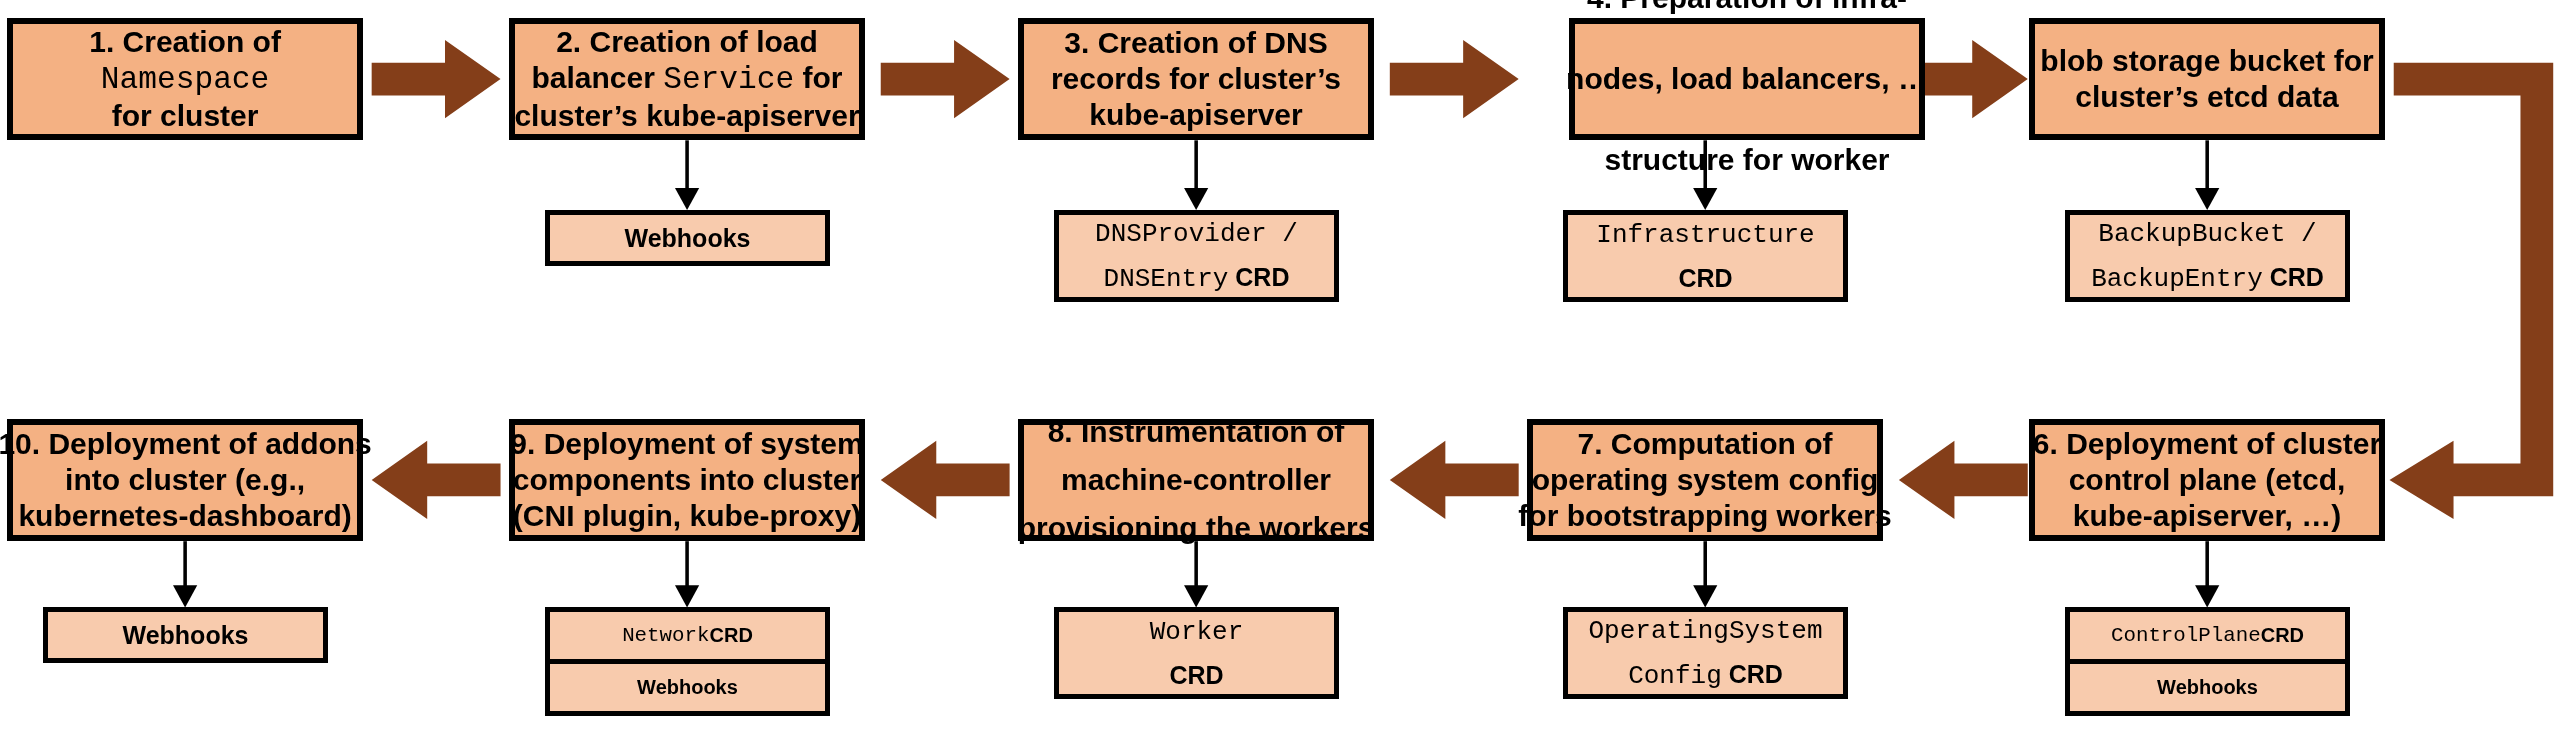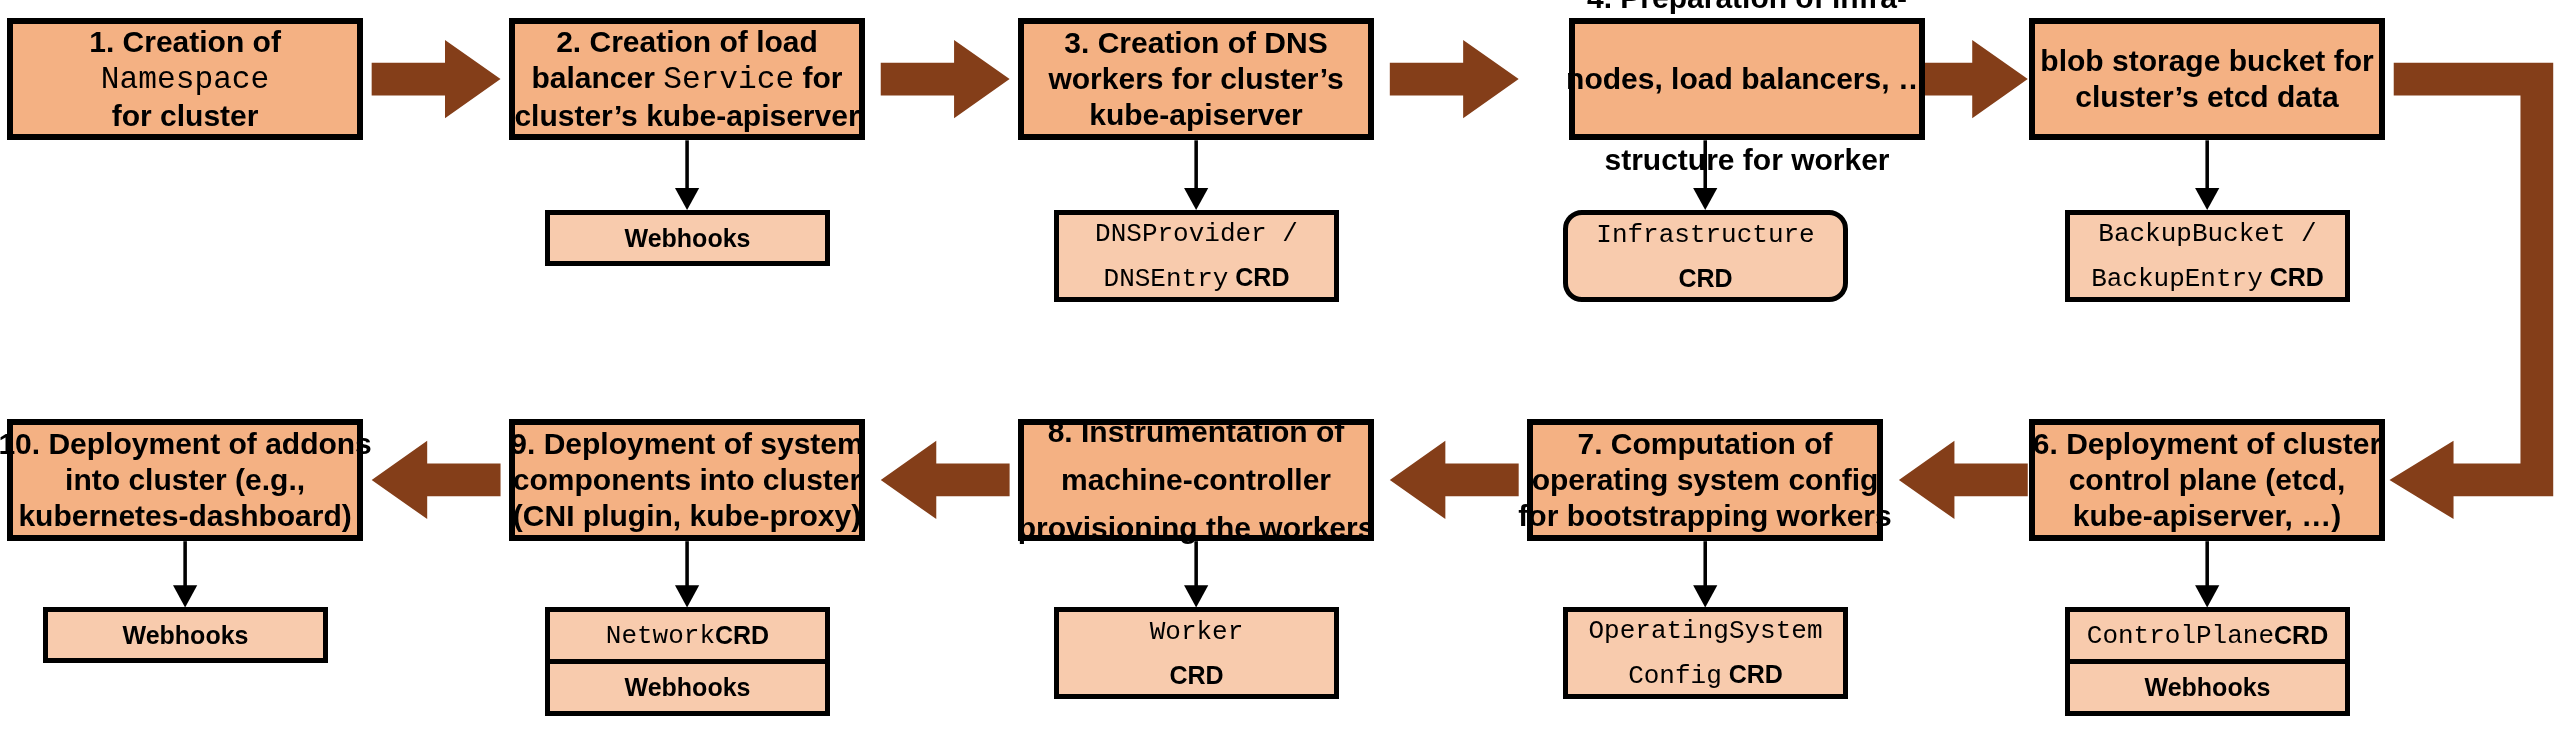--- a/index.html
+++ b/index.html
@@ -68,21 +68,21 @@
     width: 285px;
     box-sizing: border-box;
     background: #F8CBAD;
     border: 5px solid #000000;
   }
   .res-stack .cell {
     height: 47px;
     display: flex;
     justify-content: center;
     align-items: center;
-    font-size: 25px;
+    font-size: 20px;
     font-weight: bold;
     color: #000000;
     white-space: nowrap;
   }
   .res-stack .cell + .cell { border-top: 5px solid #000000; }
 </style>
 </head>
 <body>
 
 <div class="canvas">
@@ -147,21 +147,21 @@
   </div>
 
   <div class="step-box" style="left:509px; top:18px;">
     <div class="ln"><span>2. Creation of load</span></div>
     <div class="ln"><span>balancer </span><span class="mono">Service</span><span> for</span></div>
     <div class="ln"><span>cluster’s kube-apiserver</span></div>
   </div>
 
   <div class="step-box" style="left:1018px; top:18px;">
     <div class="ln"><span>3. Creation of DNS</span></div>
-    <div class="ln"><span>workers for cluster’s</span></div>
+    <div class="ln"><span>records for cluster’s</span></div>
     <div class="ln"><span>kube-apiserver</span></div>
   </div>
 
   <div class="step-box" style="left:1569px; top:18px;gap:45px;">
     <div class="ln"><span>4. Preparation of infra-</span></div>
     <div class="ln"><span>nodes, load balancers, …</span></div>
     <div class="ln"><span>structure for worker</span></div>
   </div>
 
   <div class="step-box" style="left:2029px; top:18px;">
@@ -201,21 +201,21 @@
 
   <div class="res-box single" style="left:545px; top:210px;">
     <div class="ln"><span>Webhooks</span></div>
   </div>
 
   <div class="res-box tall" style="left:1054px; top:210px;">
     <div class="ln"><span class="mono">DNSProvider /</span></div>
     <div class="ln"><span class="mono">DNSEntry</span><span> CRD</span></div>
   </div>
 
-  <div class="res-box tall" style="left:1563px; top:210px;border-radius:19px;">
+  <div class="res-box tall" style="left:1563px; top:210px;">
     <div class="ln"><span class="mono">Infrastructure</span></div>
     <div class="ln"><span>CRD</span></div>
   </div>
 
   <div class="res-box tall" style="left:2065px; top:210px;">
     <div class="ln"><span class="mono">BackupBucket /</span></div>
     <div class="ln"><span class="mono">BackupEntry</span><span> CRD</span></div>
   </div>
 
   <div class="res-stack" style="left:2065px; top:607px;">

